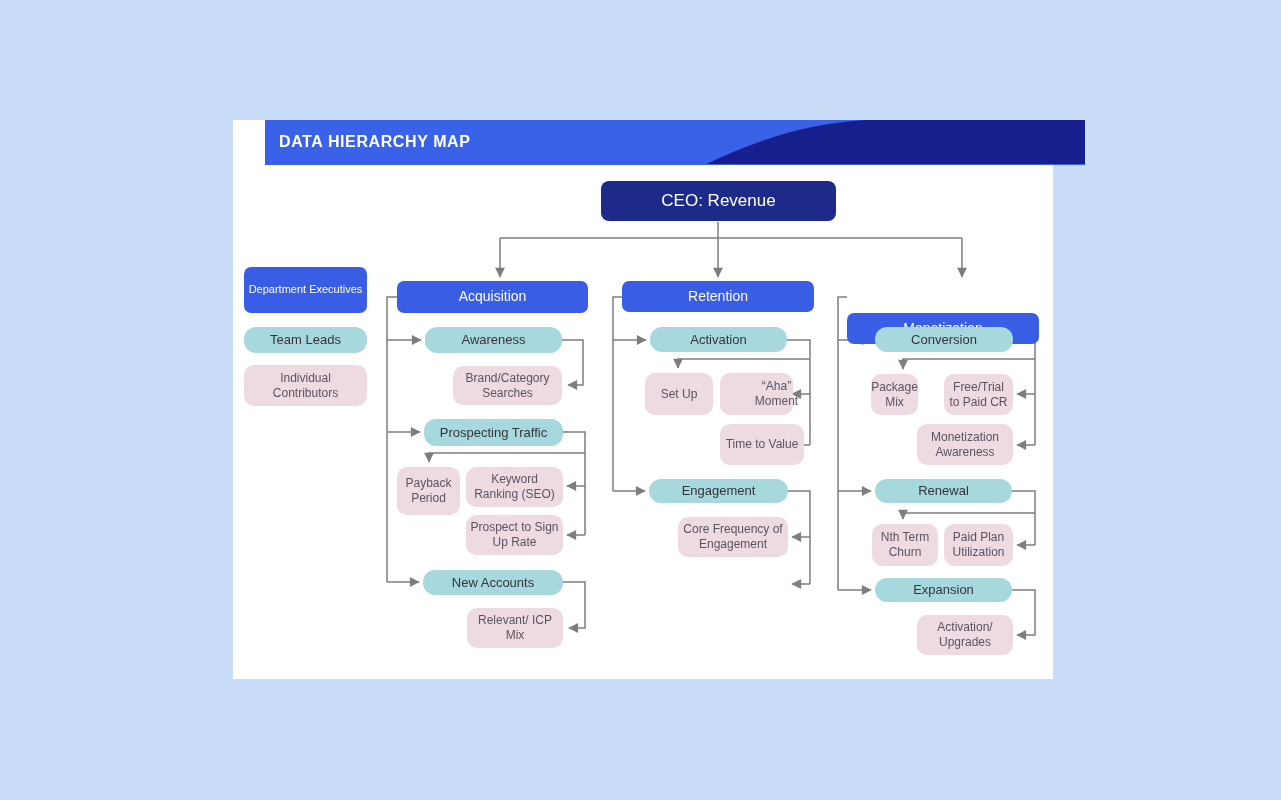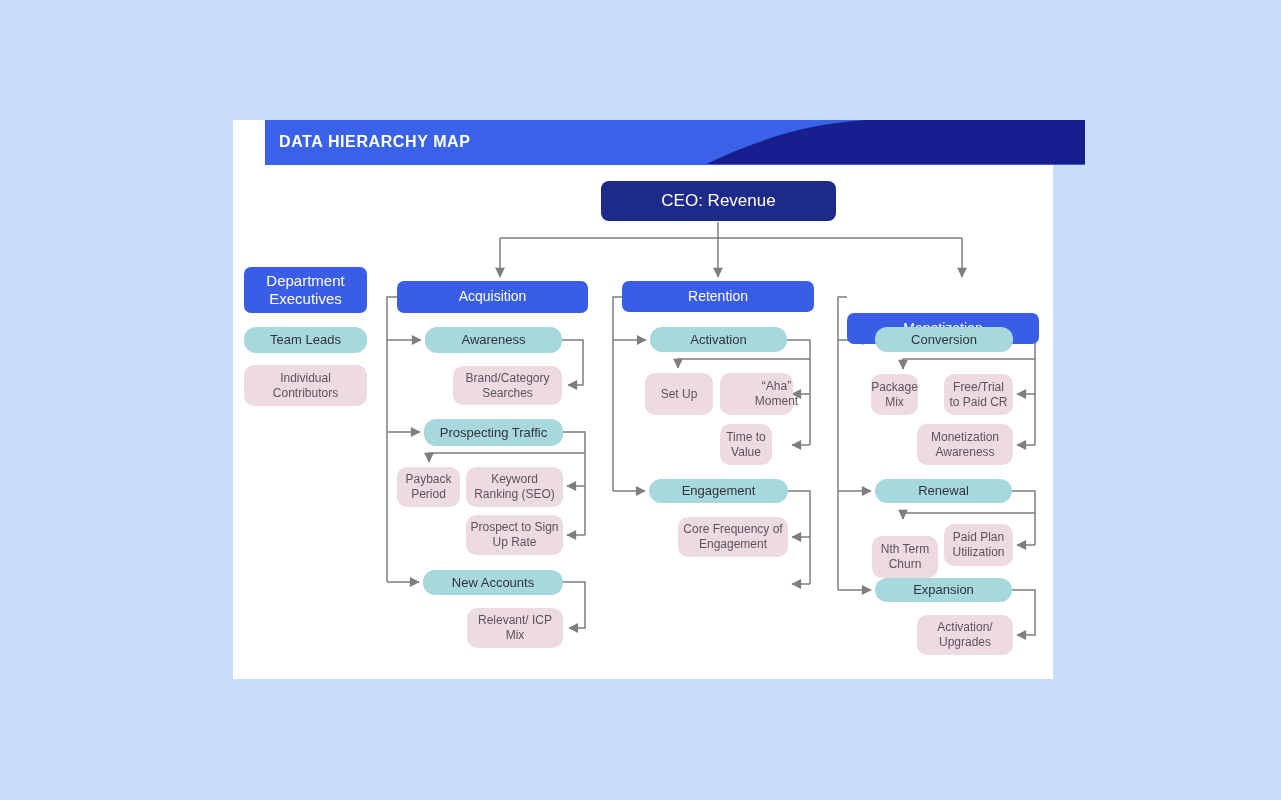--- a/index.html
+++ b/index.html
@@ -89,46 +89,46 @@
 
   <div class="hdr">
     <svg class="hdr-swoosh" width="820" height="44" viewBox="0 0 820 44" preserveAspectRatio="none">
       <path d="M437,46 C500,16 545,4 600,0 L822,0 L822,46 Z" fill="#171f8e"></path>
     </svg>
     <div class="hdr-title">DATA HIERARCHY MAP</div>
   </div>
 
   <div class="node nd-navy" style="left:368px;top:61px;width:235px;height:40px;">CEO: Revenue</div>
 
-  <div class="node nd-blue" style="left:11px;top:147px;width:123px;height:46px;font-size:15px;">Department Executives</div>
+  <div class="node nd-blue" style="left:11px;top:147px;width:123px;height:46px;font-size:11px;">Department Executives</div>
   <div class="node nd-teal" style="left:11px;top:207px;width:123px;height:26px;">Team Leads</div>
   <div class="node nd-pink" style="left:11px;top:245px;width:123px;height:41px;">Individual Contributors</div>
 
   <div class="node nd-blue" style="left:164px;top:161px;width:191px;height:32px;">Acquisition</div>
   <div class="node nd-teal" style="left:192px;top:207px;width:137px;height:26px;">Awareness</div>
   <div class="node nd-pink" style="left:220px;top:246px;width:109px;height:39px;">Brand/Category Searches</div>
   <div class="node nd-teal" style="left:191px;top:299px;width:139px;height:27px;">Prospecting Traffic</div>
-  <div class="node nd-pink" style="left:164px;top:347px;width:63px;height:40px;">Payback Period</div>
+  <div class="node nd-pink" style="left:164px;top:347px;width:63px;height:48px;">Payback Period</div>
   <div class="node nd-pink" style="left:233px;top:347px;width:97px;height:40px;">Keyword Ranking (SEO)</div>
   <div class="node nd-pink" style="left:233px;top:395px;width:97px;height:40px;">Prospect to Sign Up Rate</div>
   <div class="node nd-teal" style="left:190px;top:450px;width:140px;height:25px;">New Accounts</div>
   <div class="node nd-pink" style="left:234px;top:488px;width:96px;height:40px;">Relevant/ ICP Mix</div>
 
   <div class="node nd-blue" style="left:389px;top:161px;width:192px;height:31px;">Retention</div>
   <div class="node nd-teal" style="left:417px;top:207px;width:137px;height:25px;">Activation</div>
   <div class="node nd-pink" style="left:412px;top:253px;width:68px;height:42px;">Set Up</div>
   <div class="node nd-pink" style="left:487px;top:253px;width:73px;height:42px;padding-left:44px;">“Aha” Moment</div>
-  <div class="node nd-pink" style="left:487px;top:304px;width:52px;height:41px;">Time to Value</div>
+  <div class="node nd-pink" style="left:487px;top:304px;width:84px;height:41px;">Time to Value</div>
   <div class="node nd-teal" style="left:416px;top:359px;width:139px;height:24px;">Engagement</div>
   <div class="node nd-pink" style="left:445px;top:397px;width:110px;height:40px;">Core Frequency of Engagement</div>
 
   <div class="node nd-blue" style="left:614px;top:161px;width:192px;height:31px;margin-top:32px;">Monetization</div>
   <div class="node nd-teal" style="left:642px;top:207px;width:138px;height:25px;">Conversion</div>
   <div class="node nd-pink" style="left:638px;top:254px;width:47px;height:41px;">Package Mix</div>
   <div class="node nd-pink" style="left:711px;top:254px;width:69px;height:41px;">Free/Trial to Paid CR</div>
   <div class="node nd-pink" style="left:684px;top:304px;width:96px;height:41px;">Monetization Awareness</div>
   <div class="node nd-teal" style="left:642px;top:359px;width:137px;height:24px;">Renewal</div>
-  <div class="node nd-pink" style="left:639px;top:404px;width:66px;height:42px;margin-top:12px;">Nth Term Churn</div>
+  <div class="node nd-pink" style="left:639px;top:404px;width:66px;height:42px;">Nth Term Churn</div>
   <div class="node nd-pink" style="left:711px;top:404px;width:69px;height:42px;">Paid Plan Utilization</div>
   <div class="node nd-teal" style="left:642px;top:458px;width:137px;height:24px;">Expansion</div>
   <div class="node nd-pink" style="left:684px;top:495px;width:96px;height:40px;">Activation/ Upgrades</div>
 
 </div>
 
 </body></html>

